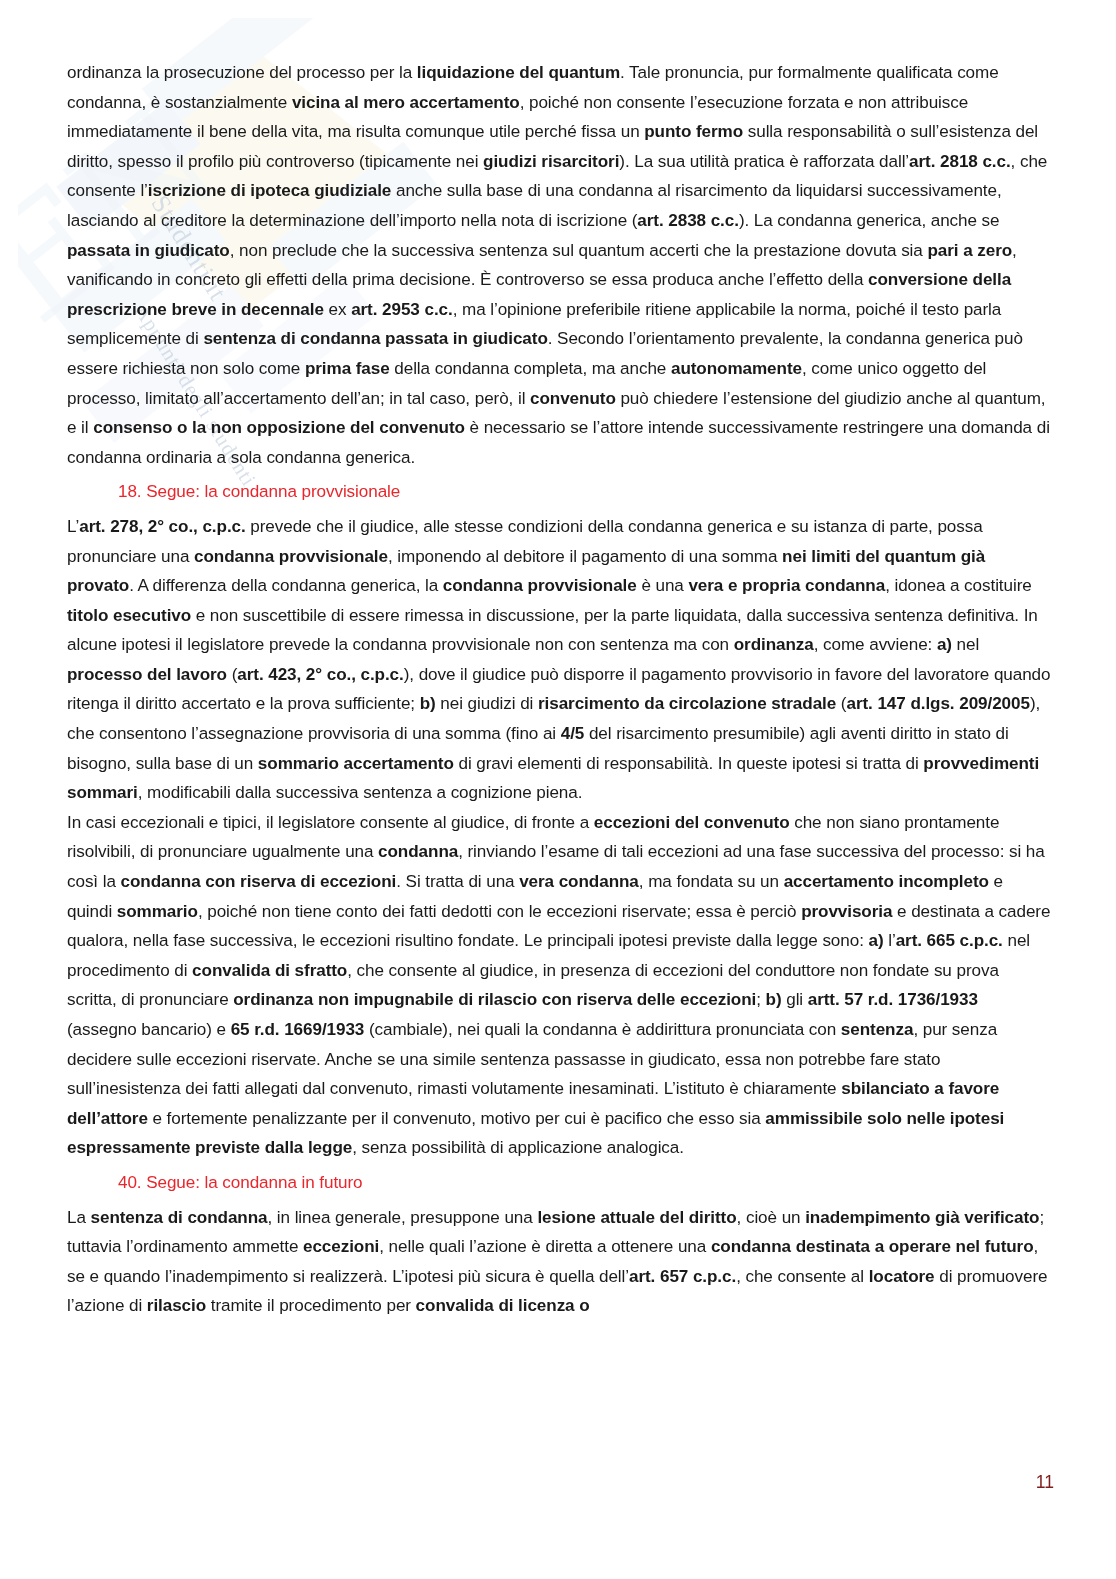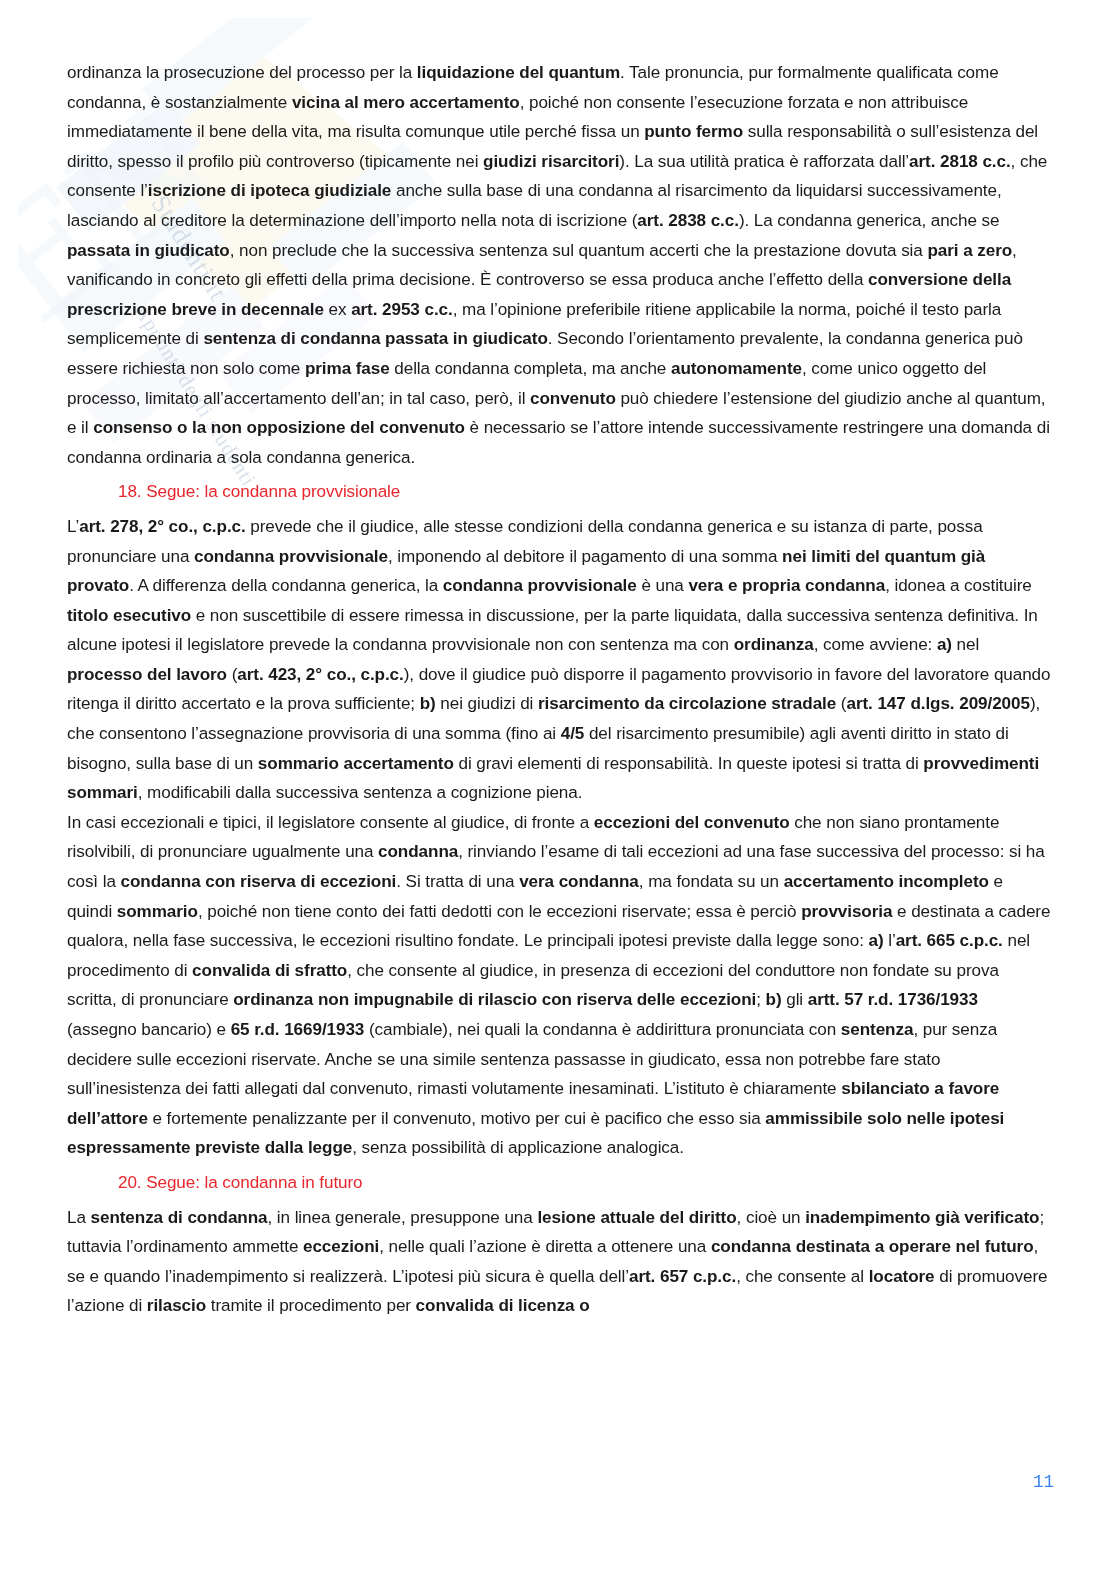--- a/index.html
+++ b/index.html
@@ -89,22 +89,22 @@
     font-weight: normal;
     color: #e8262c;
     font-family: "Liberation Sans", sans-serif;
     letter-spacing: -0.08px;
   }
   #page-number {
     position: absolute;
     right: 62px;
     top: 1472px;
     font-size: 17.6px;
-    color: #3b82f6;
-    font-family: Liberation Mono, monospace;
+    color: #7f1d1d;
+    font-family: Liberation Sans, sans-serif;
   }
 </style>
 </head>
 <body>
 
 <div id="watermark">
   <svg class="wm-logo" viewBox="0 0 470 430">
     <g opacity="0.85">
       <polygon points="235,30 400,160 235,290 70,160" fill="#f2ecc2"></polygon>
       <polygon points="120,10 300,10 300,60 120,60" fill="#d8e6f4" transform="rotate(-38 210 35)"></polygon>
@@ -119,17 +119,17 @@
   <div class="wm-diag-text wm-t1">Studenti.it</div>
   <div class="wm-diag-text wm-t2">Appunti degli studenti</div>
 </div>
 
 <div id="page">
   <div id="body-text">
       <p class="para"><span>ordinanza la prosecuzione del processo per la </span><b>liquidazione del quantum</b><span>. Tale pronuncia, pur formalmente qualificata come condanna, è sostanzialmente </span><b>vicina al mero accertamento</b><span>, poiché non consente l’esecuzione forzata e non attribuisce immediatamente il bene della vita, ma risulta comunque utile perché fissa un </span><b>punto fermo</b><span> sulla responsabilità o sull’esistenza del diritto, spesso il profilo più controverso (tipicamente nei </span><b>giudizi risarcitori</b><span>). La sua utilità pratica è rafforzata dall’</span><b>art. 2818 c.c.</b><span>, che consente l’</span><b>iscrizione di ipoteca giudiziale</b><span> anche sulla base di una condanna al risarcimento da liquidarsi successivamente, lasciando al creditore la determinazione dell’importo nella nota di iscrizione (</span><b>art. 2838 c.c.</b><span>). La condanna generica, anche se </span><b>passata in giudicato</b><span>, non preclude che la successiva sentenza sul quantum accerti che la prestazione dovuta sia </span><b>pari a zero</b><span>, vanificando in concreto gli effetti della prima decisione. È controverso se essa produca anche l’effetto della </span><b>conversione della prescrizione breve in decennale</b><span> ex </span><b>art. 2953 c.c.</b><span>, ma l’opinione preferibile ritiene applicabile la norma, poiché il testo parla semplicemente di </span><b>sentenza di condanna passata in giudicato</b><span>. Secondo l’orientamento prevalente, la condanna generica può essere richiesta non solo come </span><b>prima fase</b><span> della condanna completa, ma anche </span><b>autonomamente</b><span>, come unico oggetto del processo, limitato all’accertamento dell’an; in tal caso, però, il </span><b>convenuto</b><span> può chiedere l’estensione del giudizio anche al quantum, e il </span><b>consenso o la non opposizione del convenuto</b><span> è necessario se l’attore intende successivamente restringere una domanda di condanna ordinaria a sola condanna generica.</span></p>
       <h3 class="heading">18. Segue: la condanna provvisionale</h3>
       <p class="para"><span>L’</span><b>art. 278, 2° co., c.p.c.</b><span> prevede che il giudice, alle stesse condizioni della condanna generica e su istanza di parte, possa pronunciare una </span><b>condanna provvisionale</b><span>, imponendo al debitore il pagamento di una somma </span><b>nei limiti del quantum già provato</b><span>. A differenza della condanna generica, la </span><b>condanna provvisionale</b><span> è una </span><b>vera e propria condanna</b><span>, idonea a costituire </span><b>titolo esecutivo</b><span> e non suscettibile di essere rimessa in discussione, per la parte liquidata, dalla successiva sentenza definitiva. In alcune ipotesi il legislatore prevede la condanna provvisionale non con sentenza ma con </span><b>ordinanza</b><span>, come avviene: </span><b>a)</b><span> nel </span><b>processo del lavoro</b><span> (</span><b>art. 423, 2° co., c.p.c.</b><span>), dove il giudice può disporre il pagamento provvisorio in favore del lavoratore quando ritenga il diritto accertato e la prova sufficiente; </span><b>b)</b><span> nei giudizi di </span><b>risarcimento da circolazione stradale</b><span> (</span><b>art. 147 d.lgs. 209/2005</b><span>), che consentono l’assegnazione provvisoria di una somma (fino ai </span><b>4/5</b><span> del risarcimento presumibile) agli aventi diritto in stato di bisogno, sulla base di un </span><b>sommario accertamento</b><span> di gravi elementi di responsabilità. In queste ipotesi si tratta di </span><b>provvedimenti sommari</b><span>, modificabili dalla successiva sentenza a cognizione piena.</span></p>
       <p class="para"><span>In casi eccezionali e tipici, il legislatore consente al giudice, di fronte a </span><b>eccezioni del convenuto</b><span> che non siano prontamente risolvibili, di pronunciare ugualmente una </span><b>condanna</b><span>, rinviando l’esame di tali eccezioni ad una fase successiva del processo: si ha così la </span><b>condanna con riserva di eccezioni</b><span>. Si tratta di una </span><b>vera condanna</b><span>, ma fondata su un </span><b>accertamento incompleto</b><span> e quindi </span><b>sommario</b><span>, poiché non tiene conto dei fatti dedotti con le eccezioni riservate; essa è perciò </span><b>provvisoria</b><span> e destinata a cadere qualora, nella fase successiva, le eccezioni risultino fondate. Le principali ipotesi previste dalla legge sono: </span><b>a)</b><span> l’</span><b>art. 665 c.p.c.</b><span> nel procedimento di </span><b>convalida di sfratto</b><span>, che consente al giudice, in presenza di eccezioni del conduttore non fondate su prova scritta, di pronunciare </span><b>ordinanza non impugnabile di rilascio con riserva delle eccezioni</b><span>; </span><b>b)</b><span> gli </span><b>artt. 57 r.d. 1736/1933</b><span> (assegno bancario) e </span><b>65 r.d. 1669/1933</b><span> (cambiale), nei quali la condanna è addirittura pronunciata con </span><b>sentenza</b><span>, pur senza decidere sulle eccezioni riservate. Anche se una simile sentenza passasse in giudicato, essa non potrebbe fare stato sull’inesistenza dei fatti allegati dal convenuto, rimasti volutamente inesaminati. L’istituto è chiaramente </span><b>sbilanciato a favore dell’attore</b><span> e fortemente penalizzante per il convenuto, motivo per cui è pacifico che esso sia </span><b>ammissibile solo nelle ipotesi espressamente previste dalla legge</b><span>, senza possibilità di applicazione analogica.</span></p>
-      <h3 class="heading">20. Segue: la condanna in futuro</h3>
+      <h3 class="heading">40. Segue: la condanna in futuro</h3>
       <p class="para"><span>La </span><b>sentenza di condanna</b><span>, in linea generale, presuppone una </span><b>lesione attuale del diritto</b><span>, cioè un </span><b>inadempimento già verificato</b><span>; tuttavia l’ordinamento ammette </span><b>eccezioni</b><span>, nelle quali l’azione è diretta a ottenere una </span><b>condanna destinata a operare nel futuro</b><span>, se e quando l’inadempimento si realizzerà. L’ipotesi più sicura è quella dell’</span><b>art. 657 c.p.c.</b><span>, che consente al </span><b>locatore</b><span> di promuovere l’azione di </span><b>rilascio</b><span> tramite il procedimento per </span><b>convalida di licenza o</b></p>
     </div>
   <div id="page-number">11</div>
 </div>
 
 </body></html>

